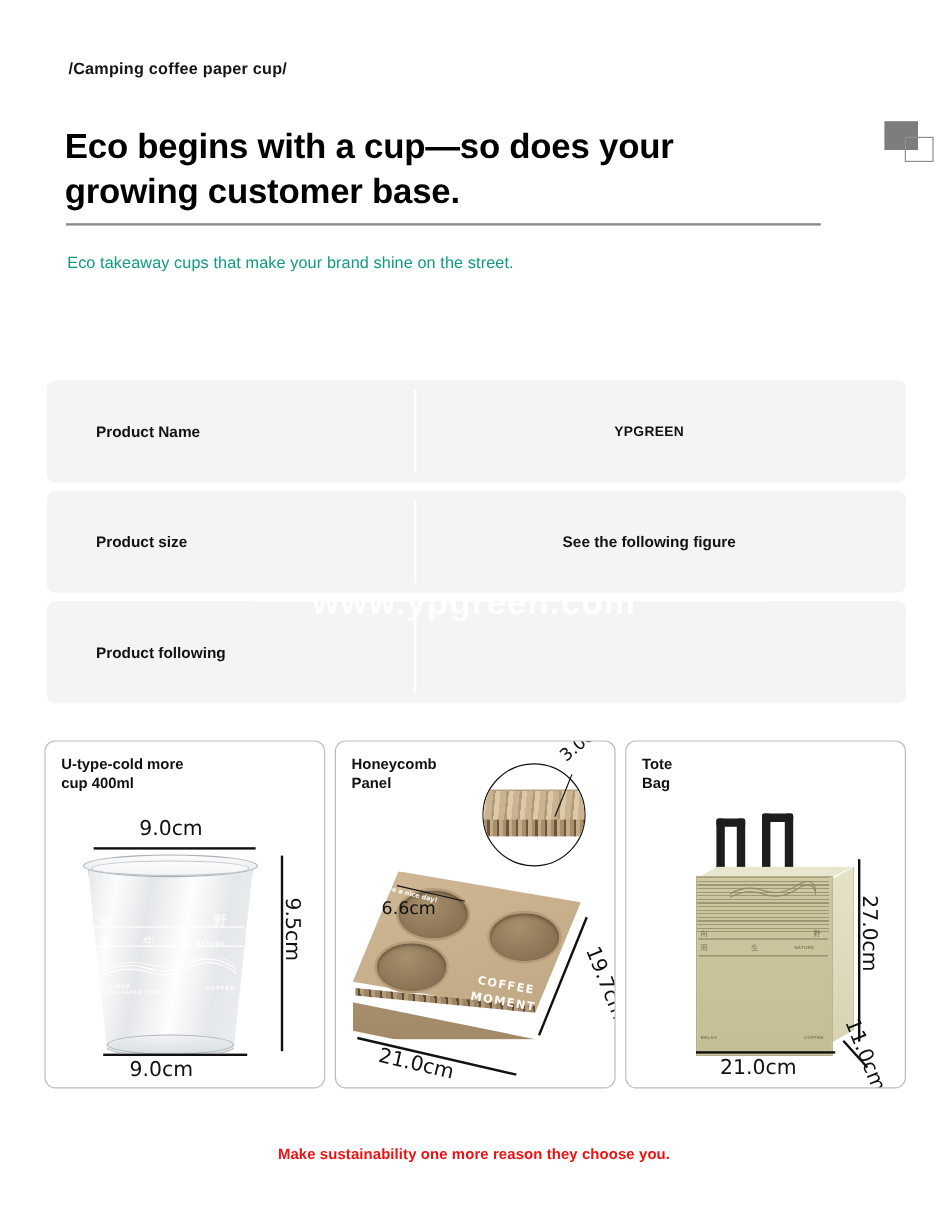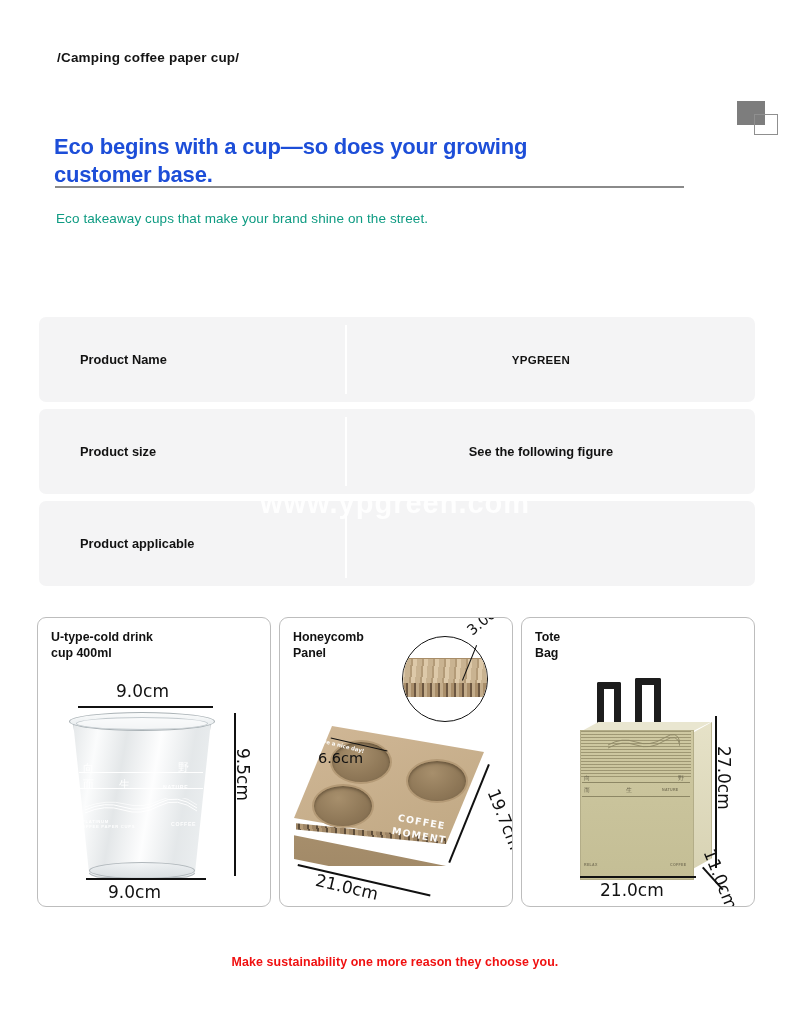--- a/index.html
+++ b/index.html
@@ -24,26 +24,25 @@
     left: 57px; top: 50px;
     font-size: 13.5px;
     font-weight: 700;
     letter-spacing: .2px;
     color: #141414;
   }
   .headline {
     position: absolute;
     left: 54px; top: 105px;
     width: 560px;
-    font-size: 22px;
+    font-size: 29px;
     font-weight: 700;
     line-height: 1.28;
     letter-spacing: -.2px;
-    color: #1d4ed8;
-    margin-top: 28px;
+    color: #000000;
   }
   .rule {
     position: absolute;
     left: 55px; top: 186px;
     width: 629px; height: 2px;
     background: #8a8a8a;
   }
   .subhead {
     position: absolute;
     left: 56px; top: 209px;
@@ -345,30 +344,30 @@
       <div class="spec-label">Product Name</div>
       <div class="spec-value small">YPGREEN</div>
     </div>
     <div class="spec-row">
       <div class="divider"></div>
       <div class="spec-label">Product size</div>
       <div class="spec-value">See the following figure</div>
     </div>
     <div class="spec-row">
       <div class="divider"></div>
-      <div class="spec-label">Product applicable</div>
+      <div class="spec-label">Product following</div>
     </div>
   </div>
 
   <div class="watermark">www.ypgreen.com</div>
 
   <div class="cards">
 
     <div class="card">
-      <div class="card-title">U-type-cold drink
+      <div class="card-title">U-type-cold more
 cup 400ml</div>
 
       <div class="dim" style="left:78px; top:63px;">9.0cm</div>
       <div class="line" style="left:40px; top:88px; width:135px; height:1.6px;"></div>
 
       <div class="cup-wrap">
         <div class="cup-body"></div>
         <div class="cup-print">
           <div class="ln" style="left:0; top:14px; width:124px;"></div>
           <div class="ln" style="left:0; top:30px; width:124px;"></div>

